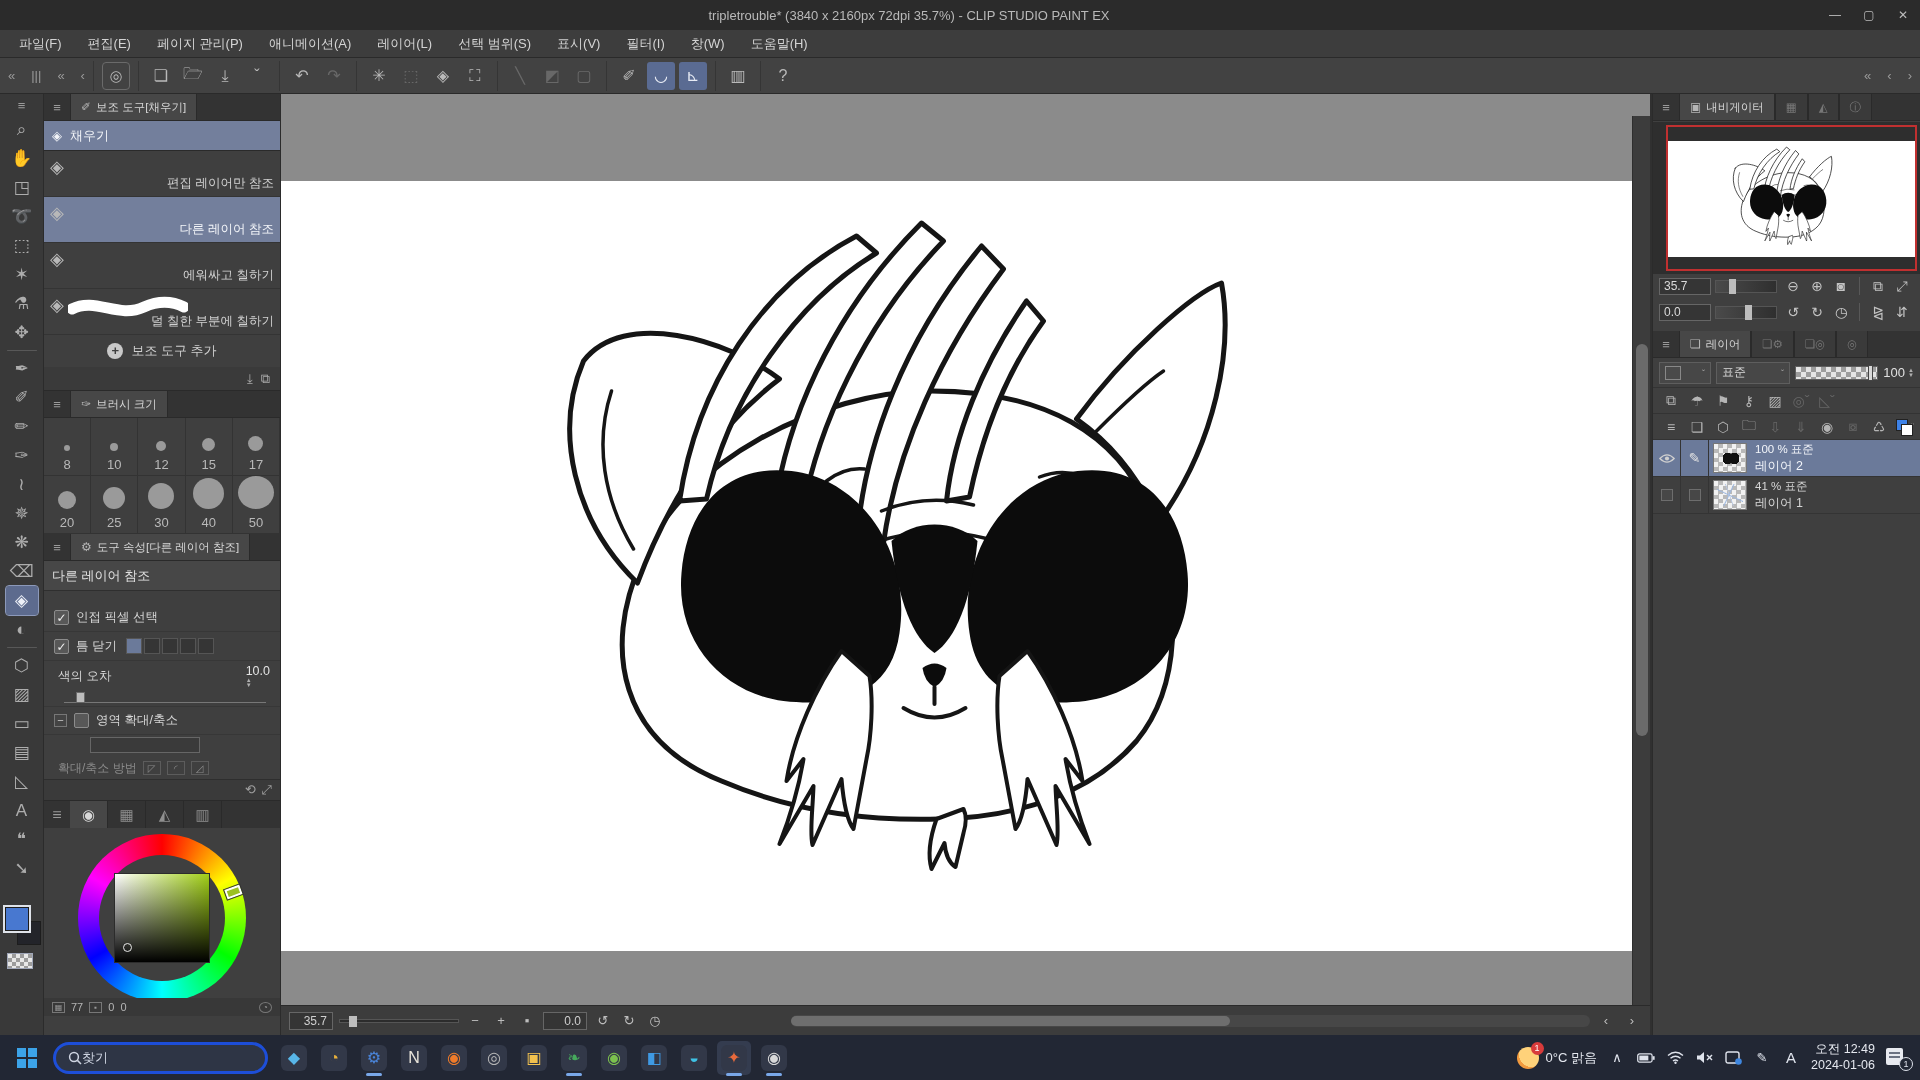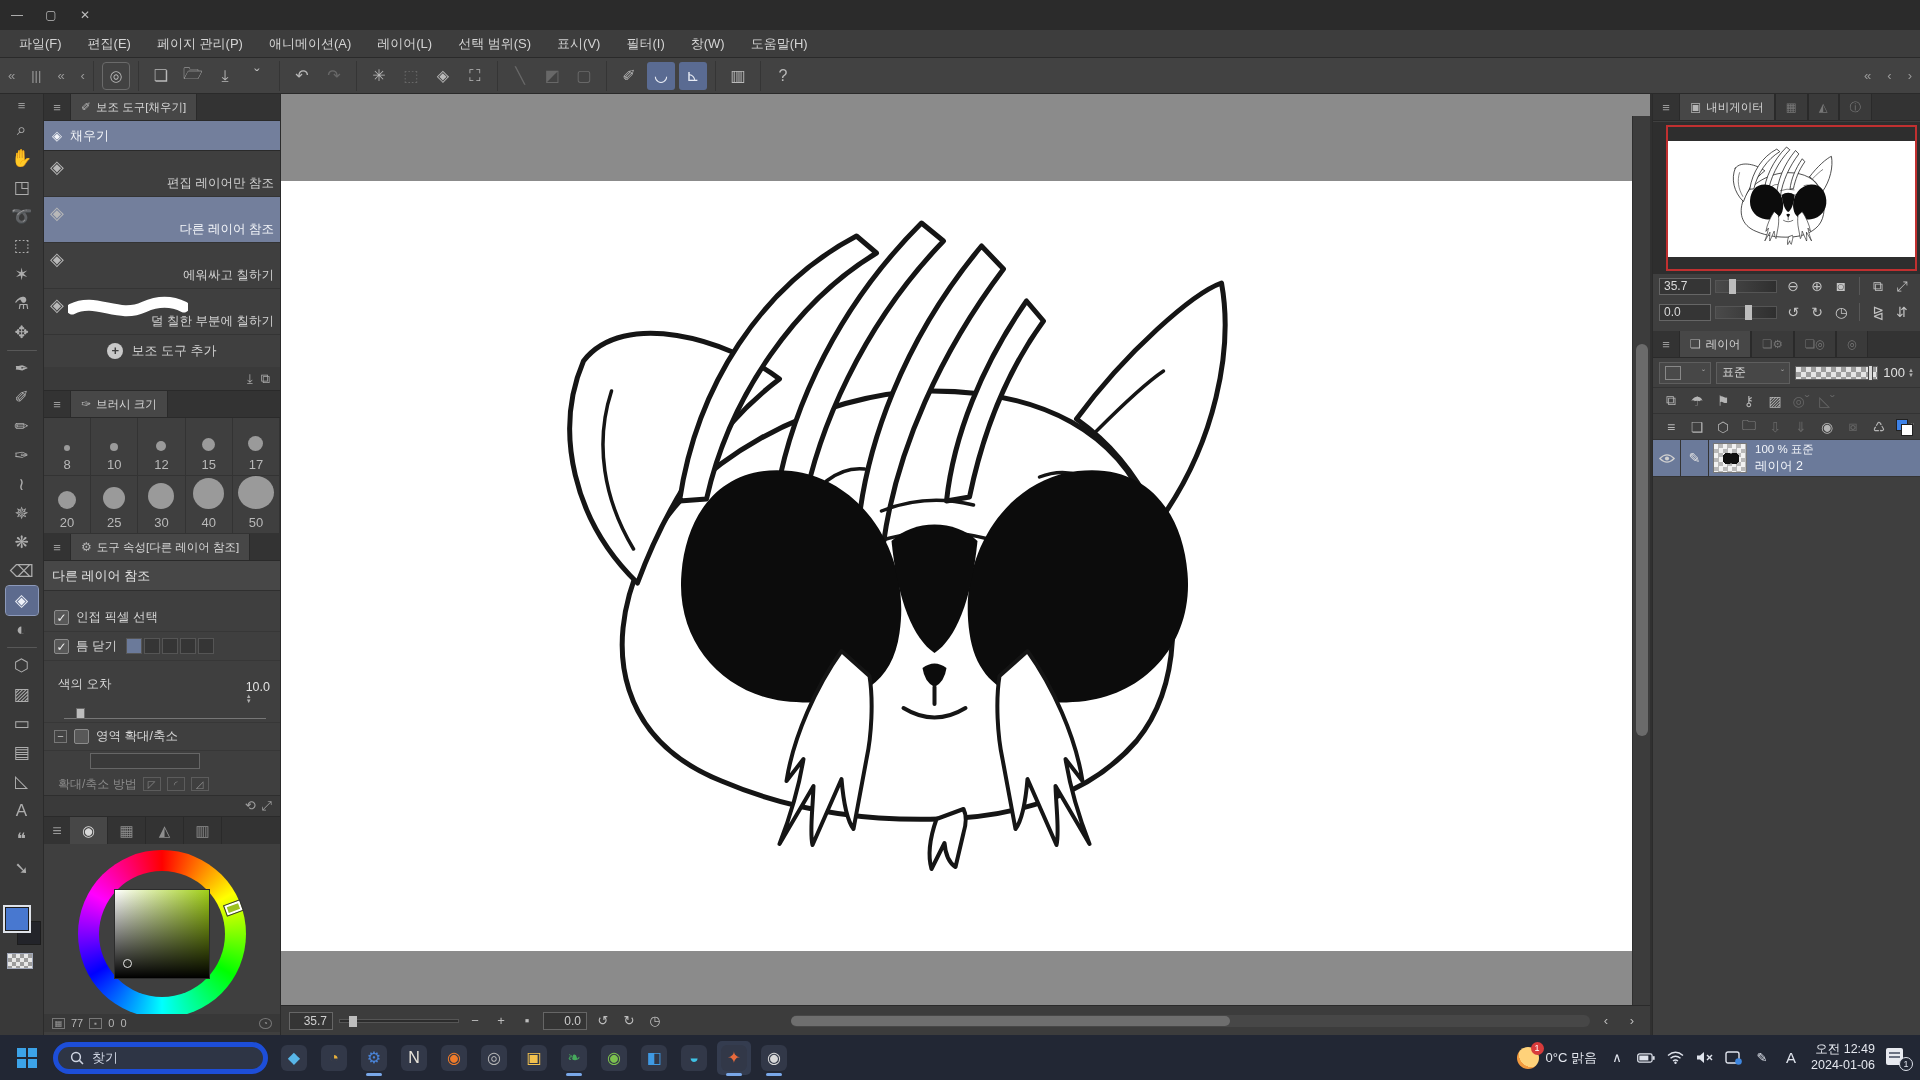--- a/index.html
+++ b/index.html
@@ -50,21 +50,21 @@
   .bval { font-size:13px; color:#b9b9b9; }
   
   .subtitle { height:30px; background:#474747; display:flex; align-items:center; padding:0 8px; font-size:13px; color:#e0e0e0; border-bottom:1px solid #2f2f2f; }
   .prop { display:flex; align-items:center; gap:7px; padding:0 10px; height:29px; font-size:12.5px; color:#d6d6d6; border-bottom:1px solid #373737; }
   .cb { width:15px; height:15px; border:1px solid #8c8c8c; background:#585858; border-radius:2px; color:#f0f0f0; font-size:12px; line-height:14px; text-align:center; }
   .cb.checked::before { content:"✓"; }
   .gapboxes { display:flex; gap:2px; margin-left:2px; }
   .gapbox { width:16px; height:16px; background:#353535; border:1px solid #555; }
   .gapbox.on { background:#6b7a9a; }
   .proplabel-row { display:flex; justify-content:space-between; align-items:center; padding:3px 10px 0 14px; font-size:12.5px; color:#d6d6d6; }
-  .stepval { color:#e2e2e2;margin-top:16px; }
+  .stepval { color:#e2e2e2; }
   .sliderline { position:relative; height:14px; margin:1px 14px 3px 20px; border-bottom:1px solid #777; }
   .sliderline .thumb { position:absolute; top:3px; width:9px; height:11px; background:#bdbdbd; border:1px solid #6a6a6a; left:var(--pos,6%); }
   .expander { width:13px; height:13px; border:1px solid #777; color:#c9c9c9; font-size:11px; line-height:11px; text-align:center; background:#444; }
   .subinput { margin:2px 10px 4px 46px; width:110px; height:16px; border:1px solid #666; background:#3a3a3a; }
   .fadedrow { display:flex; align-items:center; gap:6px; padding:0 10px 0 14px; height:22px; font-size:12px; color:#8a8a8a; overflow:hidden; }
   .fadedrow .mini { width:18px; height:14px; border:1px solid #5c5c5c; color:#8a8a8a; font-size:10px; text-align:center; line-height:13px; }
   .propfoot { display:flex; justify-content:flex-end; gap:6px; padding:2px 8px; color:#9f9f9f; font-size:13px; background:#3a3a3a; border-top:1px solid #2e2e2e; border-bottom:1px solid #2a2a2a; }
   
   #colorpanel { position:relative; height:215px; background:#3f3f3f; }
   .ctabs { height:27px; background:#333; display:flex; align-items:stretch; }
@@ -140,21 +140,21 @@
   .linfo .l1 { font-size:11.5px; }
   .linfo .l2 { font-size:12.5px; }
   .papericon { width:18px; height:20px; background:#f2f2f2; border:1px solid #555; margin-right:6px; position:relative; }
   .papericon::after { content:""; position:absolute; right:-1px; top:-1px; border:5px solid; border-color:#3f3f3f #3f3f3f #bbb #bbb; }
   .eye-svg { width:16px; height:11px; }
   
   #taskbar { position:absolute; left:0; bottom:0; width:1920px; height:45px; background:#222734; display:flex; align-items:center; padding:0 10px; gap:9px; }
   #startbtn { width:34px; height:34px; display:flex; align-items:center; justify-content:center; }
   .winlogo { display:grid; grid-template-columns:9px 9px; grid-template-rows:9px 9px; gap:2px; }
   .winlogo div { background:#3ca3e8; }
-  #searchbox { width:215px; height:32px; background:#2e3545; border:5px solid #1d4ed8; border-radius:16px; display:flex; align-items:center; gap:8px; padding:0 12px; color:#cfd5e2; font-size:13px; }
+  #searchbox { width:215px; height:32px; background:#2e3545; border:3px solid #1d4ed8; border-radius:16px; display:flex; align-items:center; padding:0 12px; color:#cfd5e2; font-size:13px; }
   .appicon { width:34px; height:34px; border-radius:5px; display:flex; align-items:center; justify-content:center; position:relative; font-size:17px; color:var(--c,#cfcfcf); }
   .appicon .tile { width:26px; height:26px; border-radius:6px; display:flex; align-items:center; justify-content:center; background:#323848; color:var(--c,#cfcfcf); font-size:16px; }
   .appicon.running::after { content:""; position:absolute; bottom:-1px; left:9px; width:16px; height:3px; border-radius:2px; background:#79a7e8; }
   .appicon.active { background:#343c4f; }
   #traygroup { margin-left:auto; display:flex; align-items:center; gap:11px; color:#e4e7ee; font-size:13px; }
   .weather { display:flex; align-items:center; gap:7px; }
   .moon { width:22px; height:22px; border-radius:50%; background:radial-gradient(circle at 65% 35%,#ffd27a 0 60%,#f29a3e 61%); position:relative; }
   .moon .badge { position:absolute; right:-5px; top:-5px; width:13px; height:13px; border-radius:50%; background:#d83b3b; color:#fff; font-size:9px; line-height:13px; text-align:center; }
   .trayicon { display:flex; align-items:center; justify-content:center; width:18px; height:18px; color:#dfe3ec; }
   .clock { text-align:right; font-size:12.5px; line-height:1.25; color:#e4e7ee; }
@@ -191,20 +191,21 @@
       <path stroke-width="4" d="M 653 506 L 653 523"></path>
       <path stroke-width="4" d="M 622 527 Q 653 546 684 527"></path>
       <path fill="#fff" stroke-width="4" d="M 560 470 C 535 505 512 555 505 600 L 522 578 C 516 615 505 645 498 663 L 532 605 C 531 632 528 652 531 664 L 560 598 C 562 622 566 640 572 648 L 585 578 C 590 555 592 520 588 495 Z"></path>
       <path fill="#fff" stroke-width="4" d="M 746 470 C 771 505 794 555 801 600 L 784 578 C 790 615 801 645 808 663 L 774 605 C 775 632 778 652 775 664 L 746 598 C 744 622 740 640 734 648 L 721 578 C 716 555 714 520 718 495 Z"></path>
       <path fill="#fff" stroke-width="4" d="M 655 638 C 648 658 646 674 650 688 L 663 662 C 664 674 668 682 674 686 L 682 652 C 685 642 685 634 682 628 Z"></path>
     </g>
   </defs>
 </svg>
 
 <div id="titlebar">
+  <div class="title">tripletrouble* (3840 x 2160px 72dpi 35.7%)  - CLIP STUDIO PAINT EX</div>
   <div class="winbtns">
     <div class="winbtn">—</div>
     <div class="winbtn">▢</div>
     <div class="winbtn">✕</div>
   </div>
 </div>
 
 <div id="menubar">
 
 <div class="menu-item">파일(F)</div>
@@ -653,20 +654,34 @@
           </div>
           <div class="lcol">
             <span style="font-size:14px;color:#e2e2e2;">✎</span>
 
           </div>
           <div class="lthumb art"></div>
 
           <div class="linfo">
             <div class="l1">100 % 표준</div>
             <div class="l2">레이어 2</div>
+          </div>
+        </div>
+        <div class="layerrow">
+          <div class="lcol">
+            <span class="emptybox"></span>
+          </div>
+          <div class="lcol">
+            <span class="emptybox"></span>
+          </div>
+          <div class="lthumb sketch"></div>
+
+          <div class="linfo">
+            <div class="l1">41 % 표준</div>
+            <div class="l2">레이어 1</div>
           </div>
         </div>
       </div>
   </div>
 </div>
 
 <div id="taskbar">
   <div id="startbtn">
     <span class="winlogo">
         <div></div>

